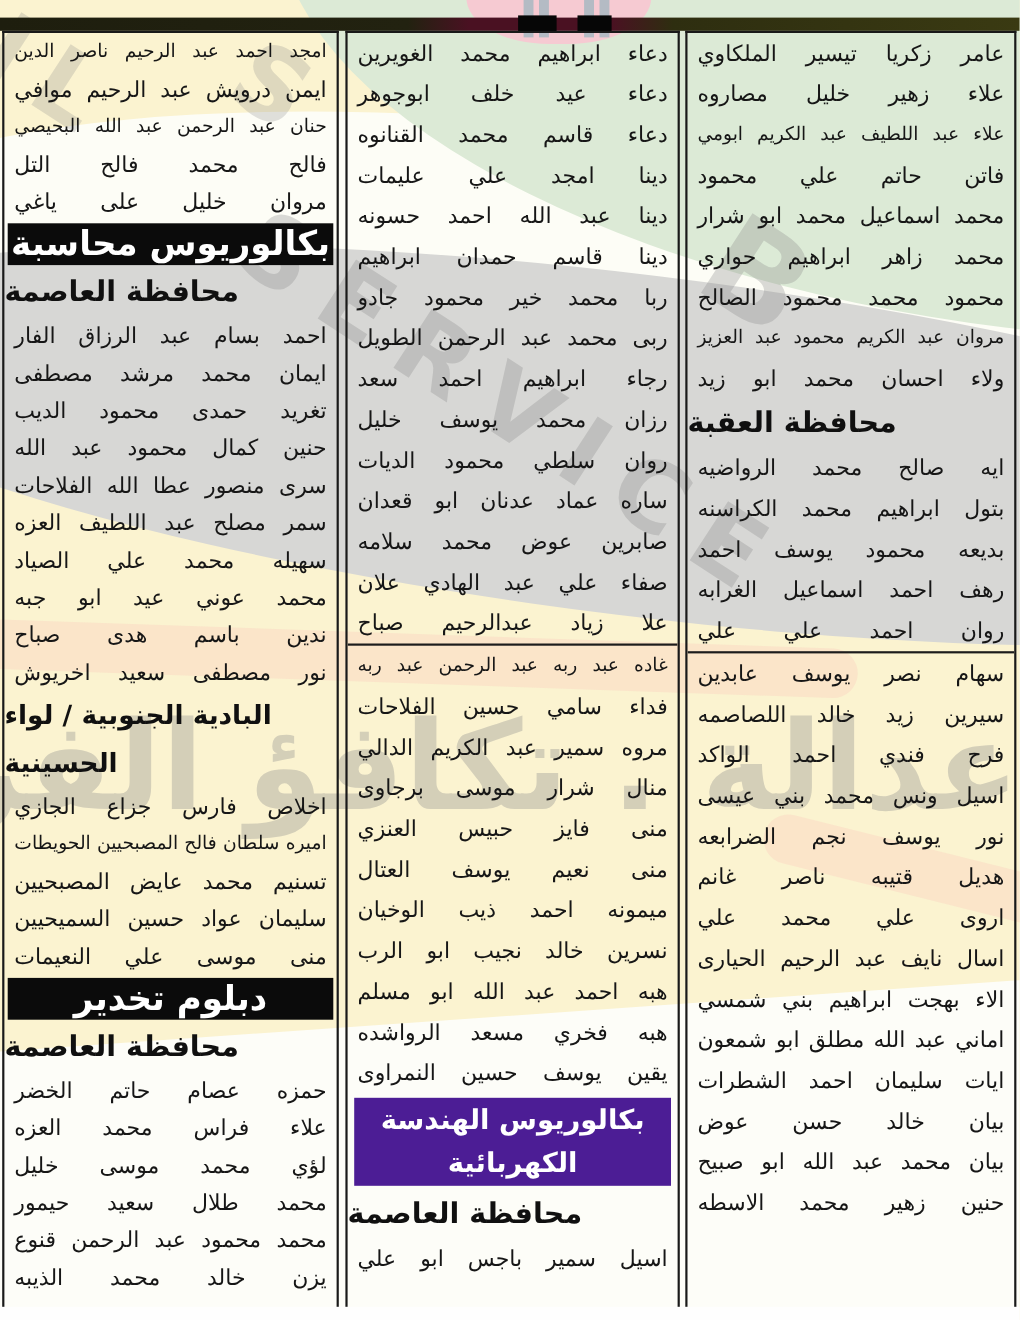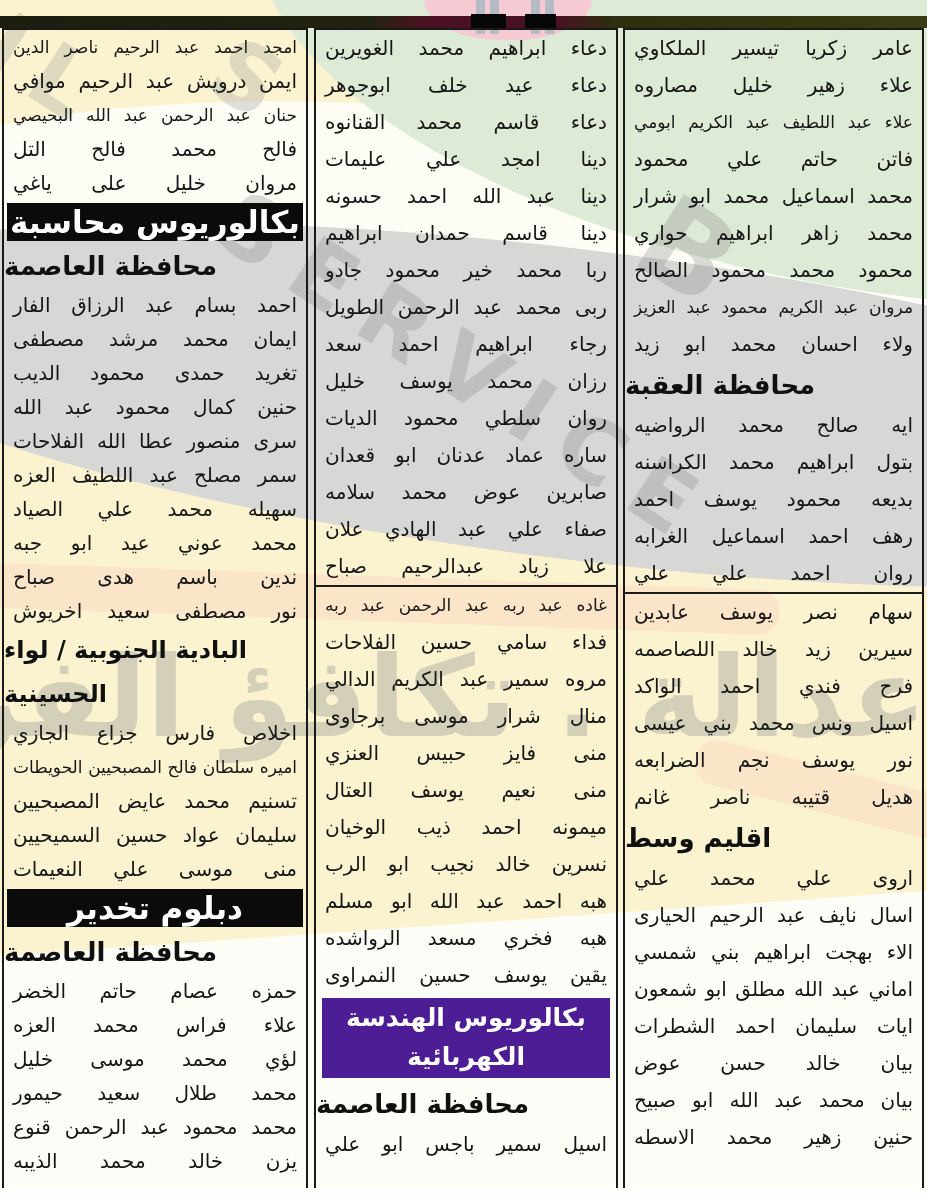--- a/index.html
+++ b/index.html
@@ -166,21 +166,20 @@
       <div class="name-row">بتول ابراهيم محمد الكراسنه</div>
       <div class="name-row">بديعه محمود يوسف احمد</div>
       <div class="name-row">رهف احمد اسماعيل الغرابه</div>
       <div class="name-row">روان احمد علي علي</div>
       <div class="name-row sep">سهام نصر يوسف عابدين</div>
       <div class="name-row">سيرين زيد خالد اللصاصمه</div>
       <div class="name-row">فرح فندي احمد الواكد</div>
       <div class="name-row">اسيل ونس محمد بني عيسى</div>
       <div class="name-row">نور يوسف نجم الضرابعه</div>
       <div class="name-row">هديل قتيبه ناصر غانم</div>
-      <div class="section-header">اقليم وسط</div>
       <div class="name-row">اروى علي محمد علي</div>
       <div class="name-row">اسال نايف عبد الرحيم الحيارى</div>
       <div class="name-row">الاء بهجت ابراهيم بني شمسي</div>
       <div class="name-row">اماني عبد الله مطلق ابو شمعون</div>
       <div class="name-row">ايات سليمان احمد الشطرات</div>
       <div class="name-row">بيان خالد حسن عوض</div>
       <div class="name-row">بيان محمد عبد الله ابو صبيح</div>
       <div class="name-row">حنين زهير محمد الاسطه</div>
     </div>
 

